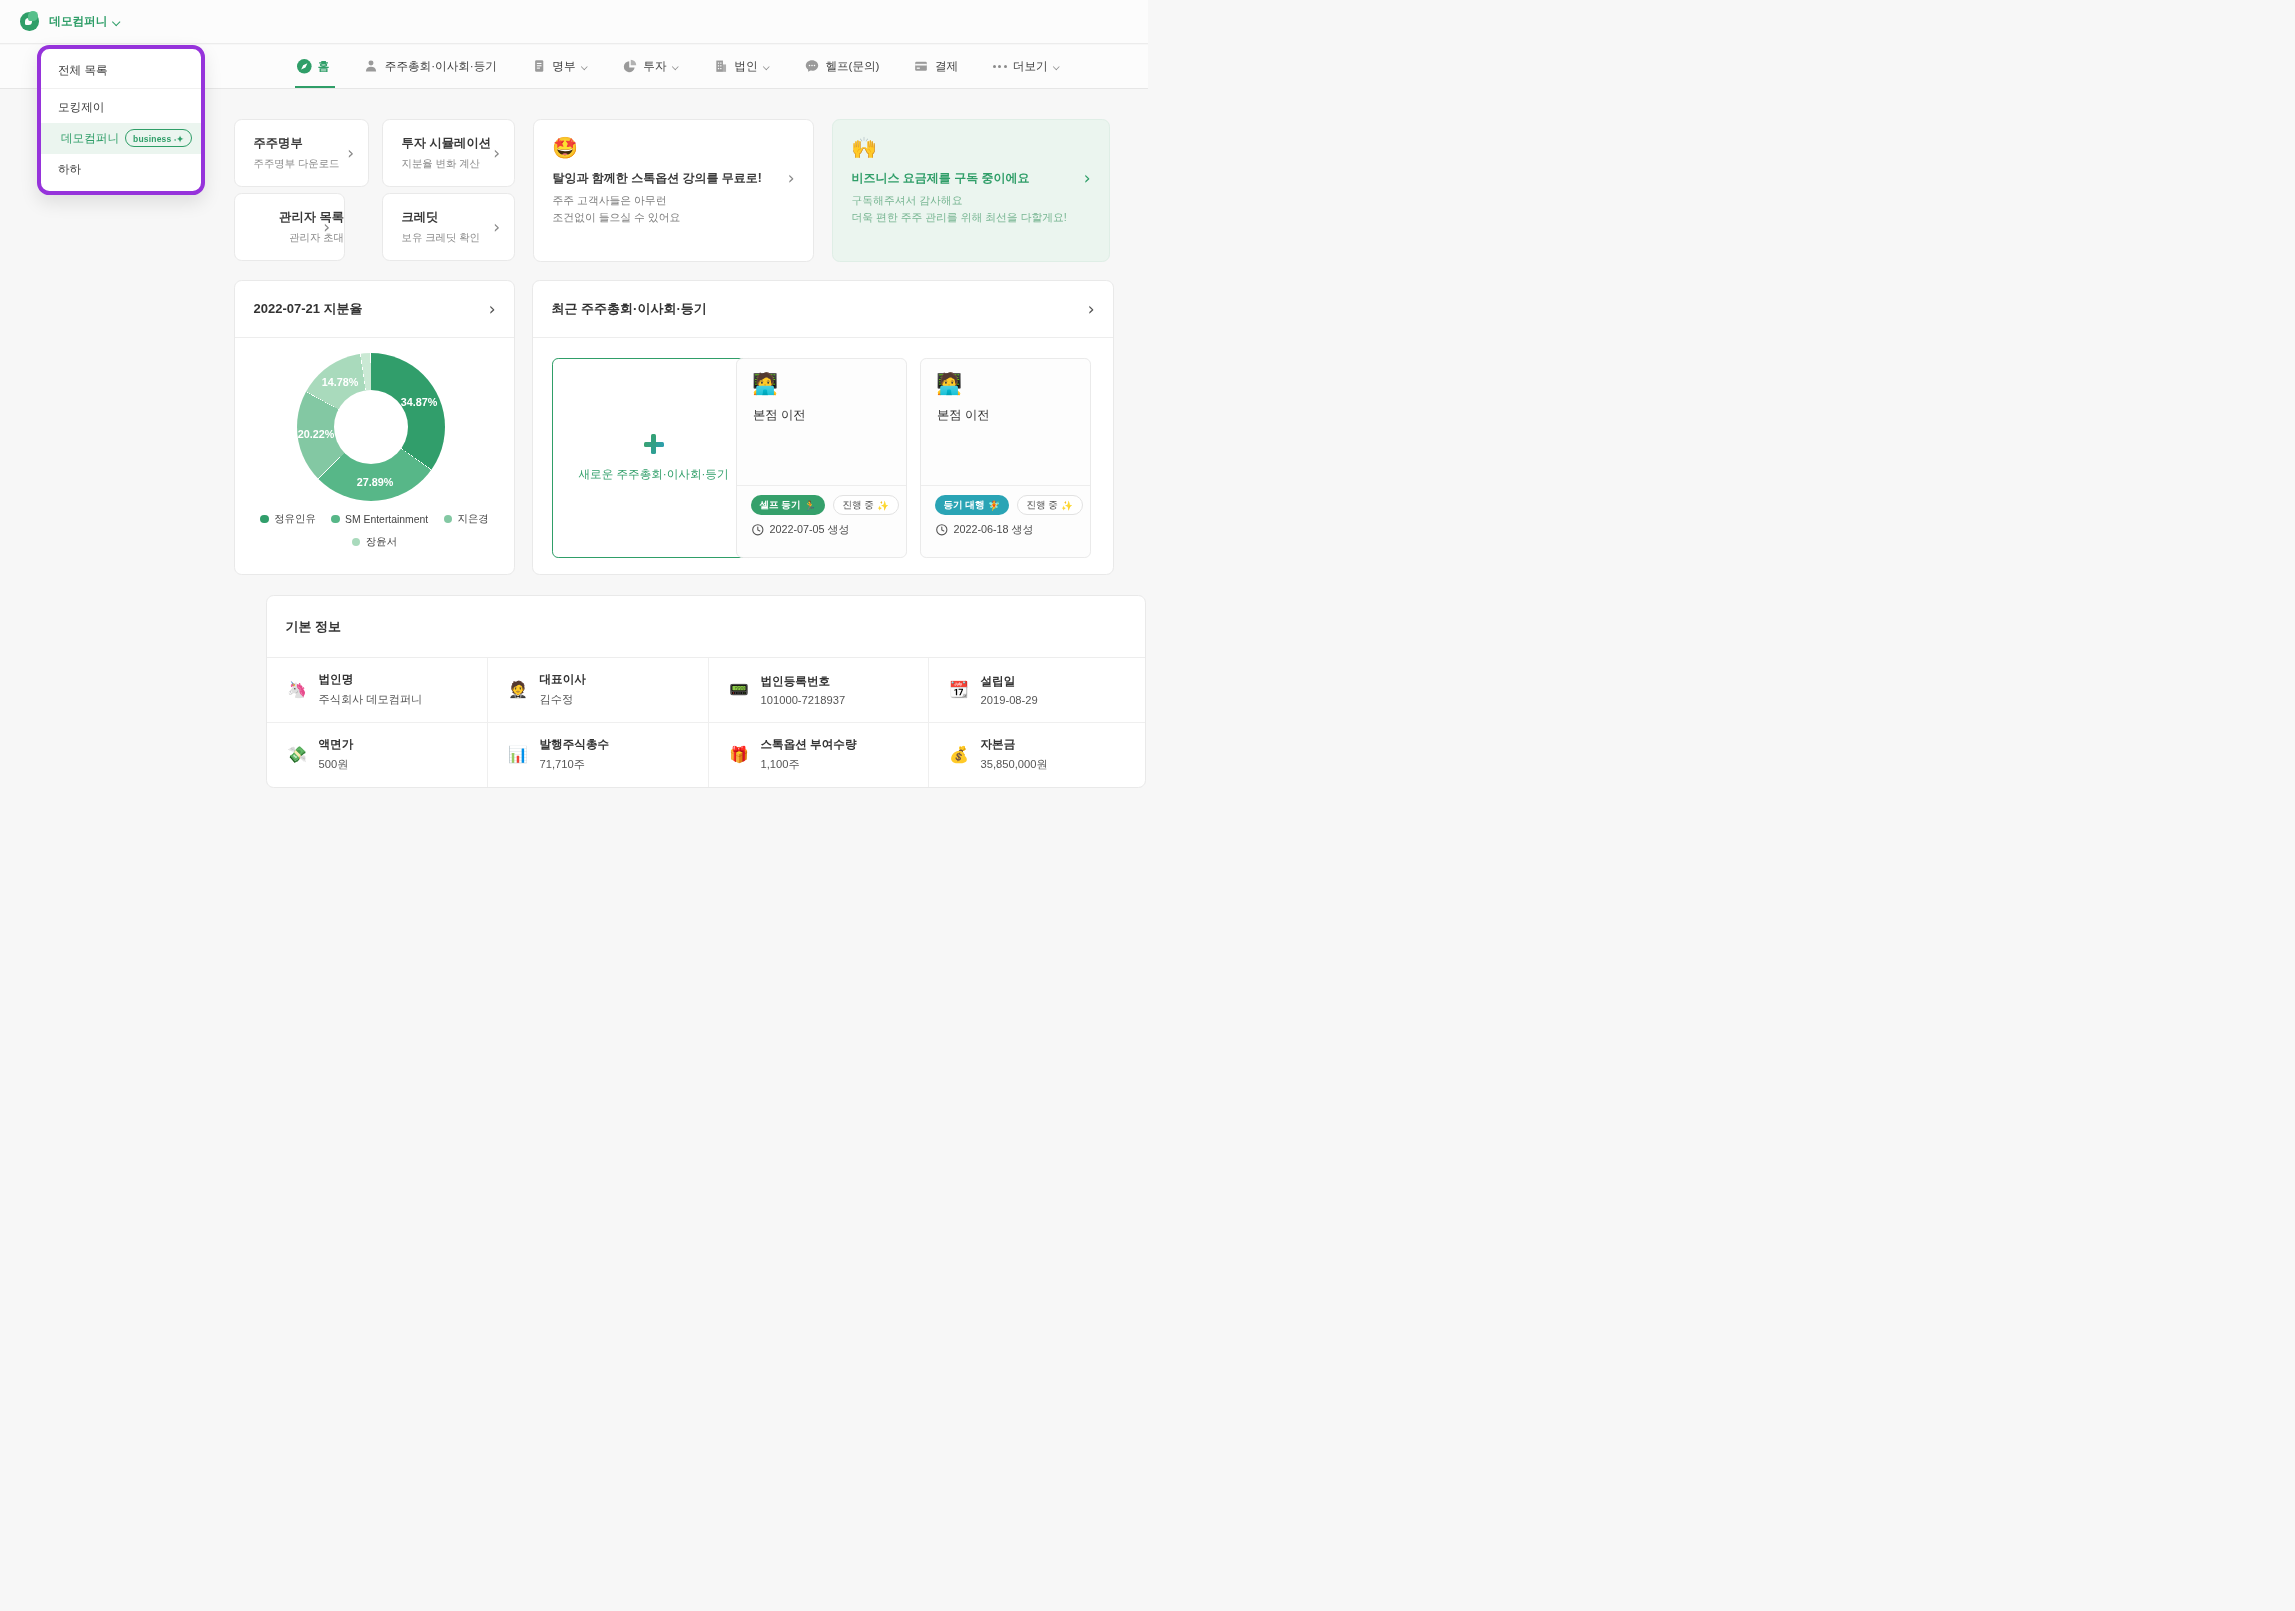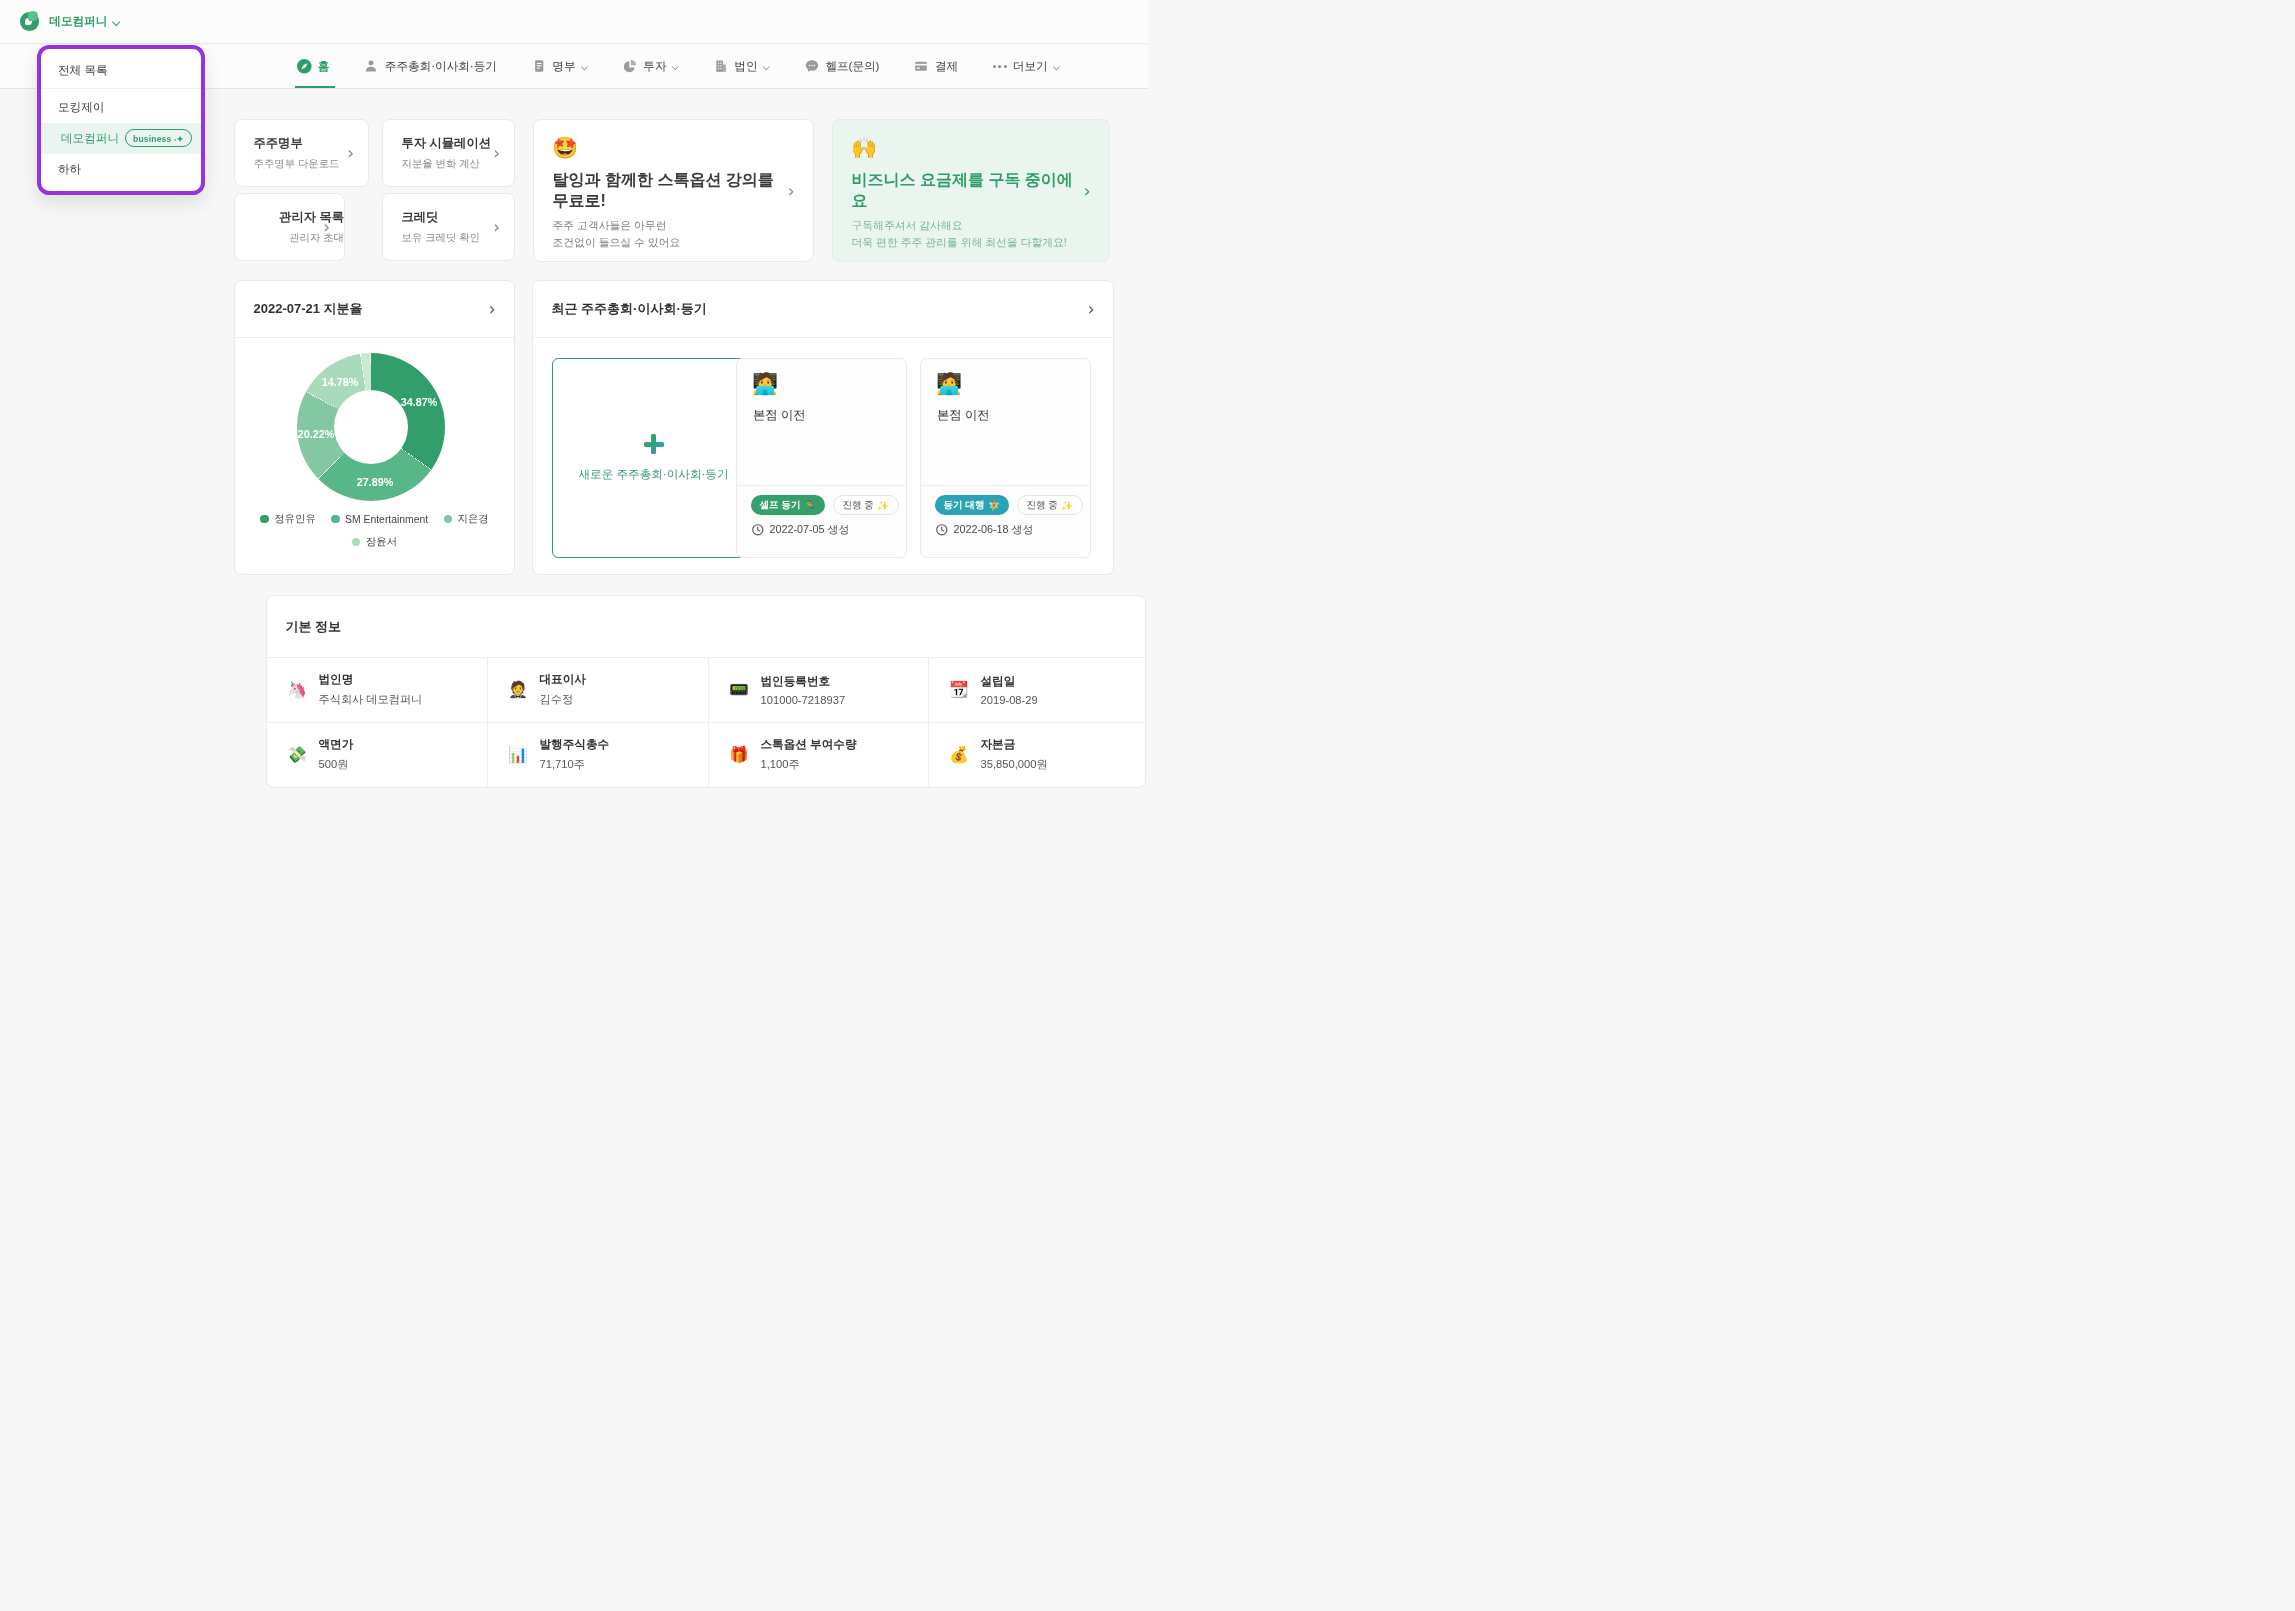--- a/index.html
+++ b/index.html
@@ -49,21 +49,21 @@
   .rchev { color:#8a8a8a; font-size:17px; line-height:1; font-family:"DejaVu Sans", sans-serif; }
   
   .qcard { display:flex; flex-direction:column; justify-content:center; padding-left:18.5px; cursor:pointer; }
   .qc-title { font-size:12.3px; font-weight:bold; color:#383838; }
   .qc-sub { font-size:10.4px; color:#8b8b8b; margin-top:5.4px; }
   .qcard .rchev { position:absolute; right:14px; top:50%; transform:translateY(-50%); }
   
   .promo { padding:17px 18.5px; cursor:pointer; }
   .p-emoji { font-size:21px; line-height:1; }
   .p-titlerow { display:flex; justify-content:space-between; align-items:center; margin-top:12.3px; }
-  .p-title { font-size:16px; font-weight:bold; color:#3a3a3a; }
+  .p-title { font-size:12px; font-weight:bold; color:#3a3a3a; }
   .p-line { font-size:10.8px; color:#7d7d7d; margin-top:7px; }
   .subscription { background:#ebf5ef; border-color:#dfeee6; }
   .subscription .p-title { color:#2f9e68; }
   .subscription .p-line { color:#76b591; }
   .subscription .rchev { color:#2f9e68; }
   
   .card-head { height:57px; display:flex; align-items:center; justify-content:space-between; padding:0 18.5px; border-bottom:0.8px solid #ededed; }
   .ch-title { font-size:13px; font-weight:bold; color:#333; }
   
   .donut { position:absolute; left:62px; top:72px; width:148px; height:148px; border-radius:50%; }

